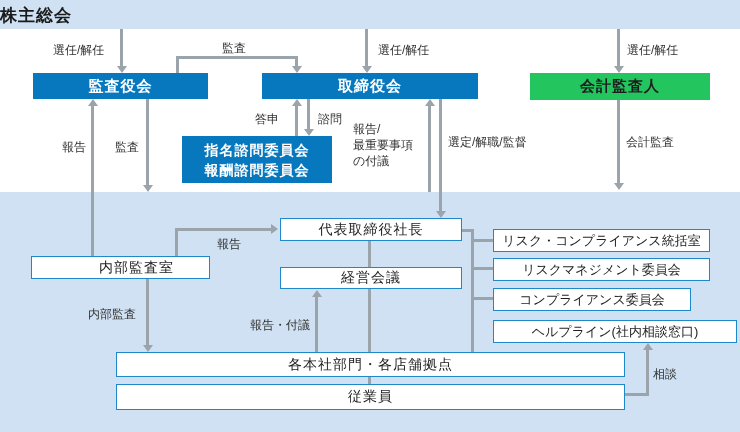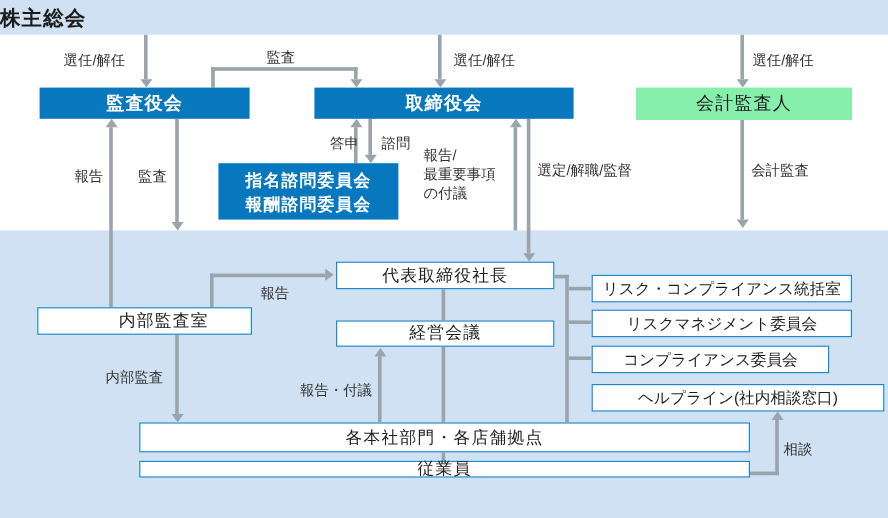--- a/index.html
+++ b/index.html
@@ -14,52 +14,52 @@
   #diagram-title{
     position:absolute;z-index:3;left:0;top:4px;width:740px;
     font-size:17px;font-weight:bold;color:#1a1a1a;letter-spacing:1px;
   }
   
   .node{
     position:absolute;z-index:2;display:flex;align-items:center;justify-content:center;
     text-align:center;box-sizing:border-box;white-space:pre-line;
   }
   .node.blue{background:#0878be;color:#ffffff;font-weight:bold;font-size:15px;letter-spacing:1px;}
-  .node.lightblue{background:#86efac;color:#1d1d1f;font-weight:normal;font-size:15px;letter-spacing:1px;}
+  .node.lightblue{background:#22c55e;color:#1d1d1f;font-weight:bold;font-size:15px;letter-spacing:1px;}
   .node.white{background:#ffffff;border:1px solid #1f88cb;color:#1d1d1f;font-size:14px;letter-spacing:1px;}
   .node.white.sm{font-size:13px;letter-spacing:0;}
   #node-audit-board{left:33px;top:73px;width:175px;height:26px;}
   #node-board{left:262px;top:73px;width:216px;height:26px;}
   #node-accounting-auditor{left:530px;top:73px;width:180px;height:27px;}
   #node-advisory{left:182px;top:136px;width:150px;height:47px;font-size:14px;line-height:20px;}
   #node-internal-audit{left:31px;top:256px;width:179px;height:23px;padding-left:32px;}
   #node-president{left:280px;top:218px;width:182px;height:23px;}
   #node-management{left:280px;top:267px;width:182px;height:22px;}
   #node-risk-office{left:493px;top:229px;width:217px;height:23px;}
   #node-risk-committee{left:493px;top:258px;width:217px;height:23px;}
   #node-compliance-committee{left:493px;top:288px;width:198px;height:23px;}
   #node-helpline{left:493px;top:320px;width:244px;height:23px;}
   #node-departments{left:116px;top:352px;width:509px;height:25px;}
-  #node-employees{left:116px;top:384px;width:509px;height:14px;}
+  #node-employees{left:116px;top:384px;width:509px;height:26px;}
   
   .line{position:absolute;z-index:1;background:#9ba3ab;}
   .ah{position:absolute;z-index:1;width:0;height:0;}
   .ah-down{border-left:5px solid transparent;border-right:5px solid transparent;border-top:7px solid #9ba3ab;}
   .ah-up{border-left:5px solid transparent;border-right:5px solid transparent;border-bottom:7px solid #9ba3ab;}
   .ah-right{border-top:5px solid transparent;border-bottom:5px solid transparent;border-left:7px solid #9ba3ab;}
   
   .elabel{position:absolute;z-index:3;font-size:12px;color:#333;white-space:nowrap;}
   .elabel.multi{white-space:pre-line;line-height:16px;}
   #lbl-election-left{left:53px;top:42px;}
   #lbl-audit-top{left:222px;top:40px;}
   #lbl-election-mid{left:378px;top:42px;}
   #lbl-election-right{left:627px;top:42px;}
   #lbl-report-left{left:62px;top:139px;}
   #lbl-audit-left{left:115px;top:139px;}
-  #lbl-toshin{left:255px;top:111px;margin-left:20px;}
+  #lbl-toshin{left:255px;top:111px;}
   #lbl-shimon{left:318px;top:111px;}
   #lbl-report-items{left:353px;top:121px;}
   #lbl-appointment{left:448px;top:134px;}
   #lbl-accounting-audit{left:626px;top:134px;}
   #lbl-report-president{left:217px;top:236px;}
   #lbl-internal-audit{left:88px;top:306px;}
   #lbl-report-fugi{left:250px;top:317px;}
   #lbl-consultation{left:653px;top:366px;}
 </style>
 </head>

